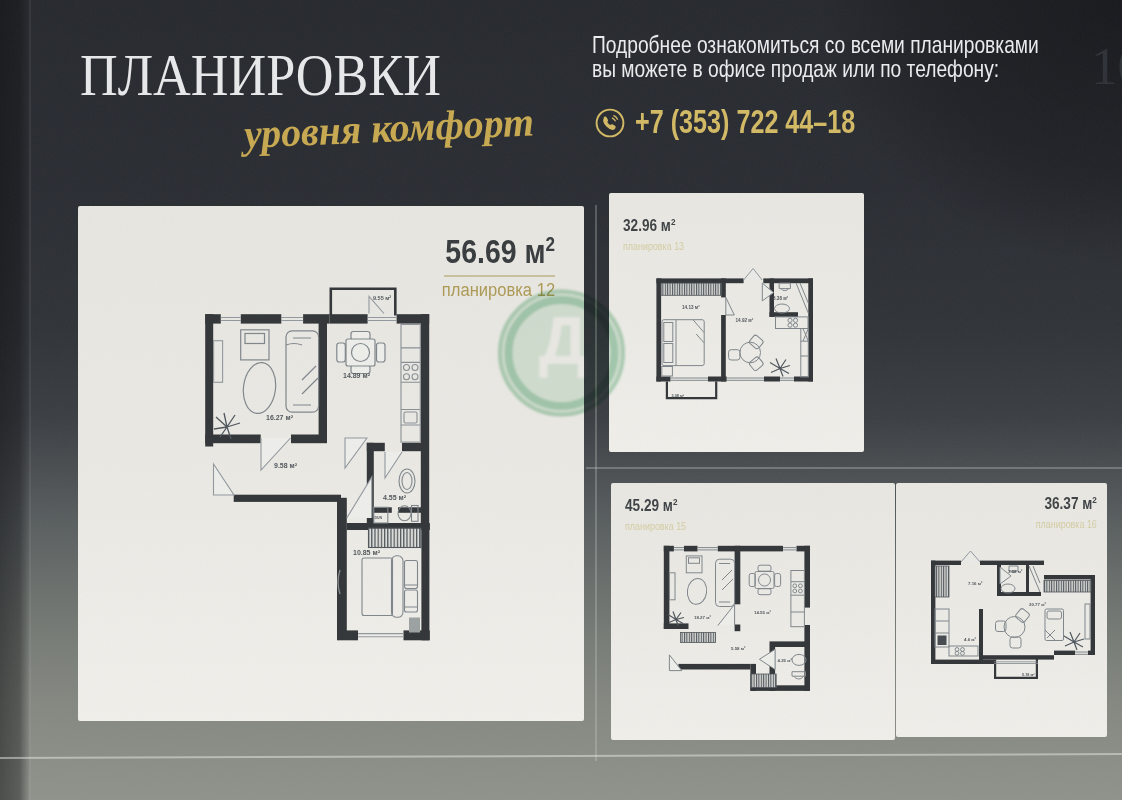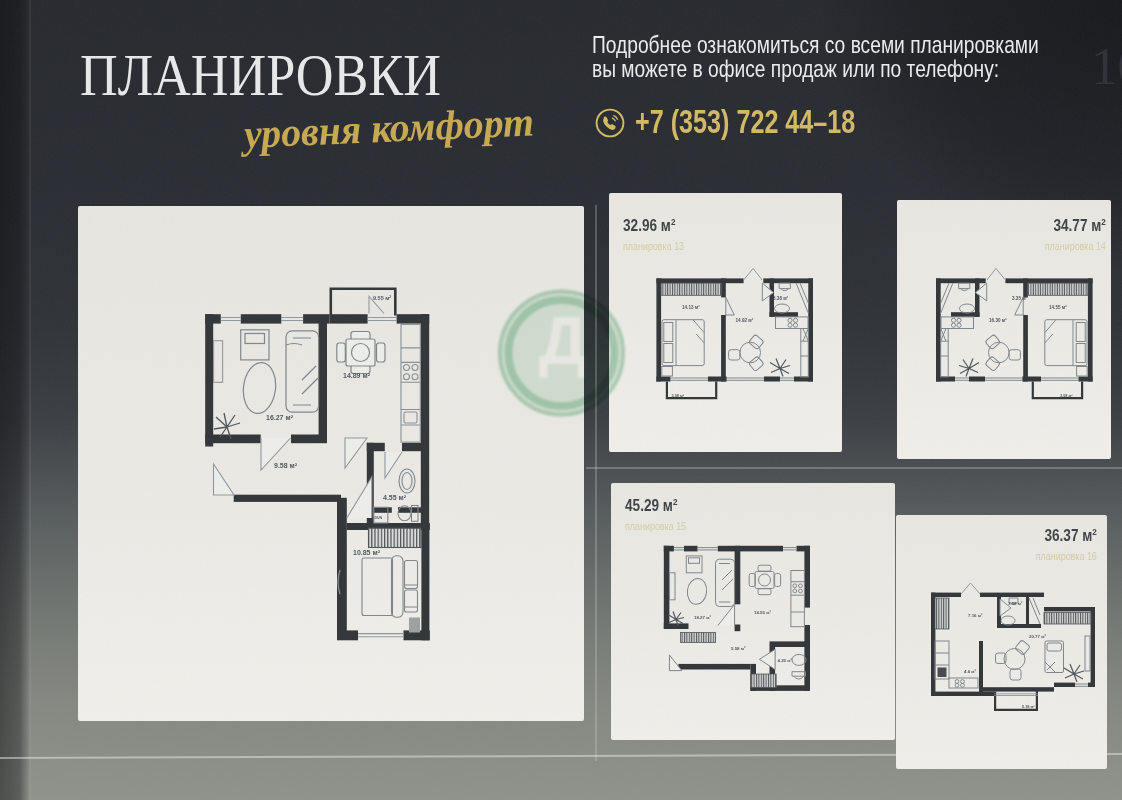--- a/index.html
+++ b/index.html
@@ -20,24 +20,24 @@
   .script{position:absolute;left:243px;top:110px;font-family:"Liberation Serif",serif;white-space:nowrap;
      font-style:italic;font-weight:700;font-size:41px;color:#c8a84d;transform:rotate(-2.5deg) scaleX(0.97);transform-origin:left top;letter-spacing:0px;}
   .info{position:absolute;left:592px;top:33px;font-size:24px;line-height:24px;color:#eceef0;
      transform:scaleX(0.80);transform-origin:left top;white-space:nowrap;}
   .phonerow{position:absolute;left:595px;top:105px;color:#d3b961;}
   .phonenum{position:absolute;left:40px;top:-3px;font-size:34px;font-weight:700;letter-spacing:0px;white-space:nowrap;
      transform:scaleX(0.74);transform-origin:left top;}
   .pagenum{position:absolute;left:1091px;top:36px;font-family:"Liberation Serif",serif;font-size:53px;color:#292c32;}
   .card{position:absolute;background:linear-gradient(180deg,#e9e8e3 0%,#ecebe6 45%,#f1f0eb 100%);border-radius:2px;}
   #cardbig{left:78px;top:206px;width:506px;height:515px;background:linear-gradient(180deg,#e8e7e2 0%,#ebeae5 50%,#f2f1ec 100%);}
-  #card1{left:609px;top:193px;width:233px;height:259px;}
+  #card1{left:609px;top:193px;width:255px;height:259px;}
   #card2{left:897px;top:200px;width:214px;height:259px;}
   #card3{left:611px;top:483px;width:253px;height:257px;padding-left:31px;}
-  #card4{left:896px;top:483px;width:211px;height:254px;margin-top:32px;}
+  #card4{left:896px;top:483px;width:211px;height:254px;}
   .bigtitle{position:absolute;right:29px;top:27px;text-align:right;color:#33373a;}
   .bigtitle .area{font-size:33.5px;font-weight:700;white-space:nowrap;transform:scaleX(0.85);transform-origin:right top;}
   .bigtitle .rule{margin-top:4px;margin-bottom:3px;height:1.6px;width:111px;background:#c9c09a;margin-left:auto;}
   .bigtitle .plan{font-size:18px;color:#ab9850;transform:scaleX(0.92);transform-origin:right top;white-space:nowrap;}
   .smtitle{position:absolute;color:#3a3e41;}
   .smtitle .area{font-size:16px;font-weight:700;white-space:nowrap;transform:scaleX(0.85);}
   .smtitle .plan{font-size:10.5px;color:#d5cda2;margin-top:5px;white-space:nowrap;transform:scaleX(0.85);}
   .smtitle.l .area,.smtitle.l .plan{transform-origin:left top;}
   .smtitle.r .area,.smtitle.r .plan{transform-origin:right top;}
   sup{font-size:60%;vertical-align:super;}
@@ -59,20 +59,25 @@
     <svg width="30" height="30" viewBox="0 0 28 28" style="position:absolute;left:0;top:3px;">
       <circle cx="14" cy="14" r="12.5" fill="none" stroke="#d3b961" stroke-width="1.8"></circle>
       <path d="M9.6 9.6 c-1 .5 -1.5 1.4 -1.2 2.6 c.4 1.6 1.4 3.2 2.8 4.6 c1.4 1.4 3 2.4 4.6 2.8 c1.2 .3 2.1 -.2 2.6 -1.2 c.25 -.55 .1 -1 -.45 -1.35 l-1.7 -1 c-.45 -.25 -.9 -.2 -1.25 .15 l-.6 .6 c-.9 -.35 -1.6 -.9 -2.3 -1.6 c-.7 -.7 -1.25 -1.4 -1.6 -2.3 l.6 -.6 c.35 -.35 .4 -.8 .15 -1.25 l-1 -1.7 c-.35 -.55 -.8 -.7 -1.35 -.45 z" fill="#d3b961" stroke="#d3b961" stroke-width="1.6" stroke-linejoin="round"></path>
       <path d="M16.2 9.4 a4.8 4.8 0 0 1 2.6 2.5 M17.6 7.2 a7.4 7.4 0 0 1 3.4 3.3" fill="none" stroke="#d3b961" stroke-width="1.3" stroke-linecap="round"></path>
     </svg>
     <div class="phonenum">+7 (353) 722 44–18</div>
   </div>
   <div class="pagenum">10</div>
 
   <div class="card" id="cardbig">
+    <div class="bigtitle">
+      <div class="area">56.69 м<sup>2</sup></div>
+      <div class="rule"></div>
+      <div class="plan">планировка 12</div>
+    </div>
     <svg class="plansvg" width="506" height="515" viewBox="78 206 506 515" id="planbig">
       <defs>
         <pattern id="hvb" width="3.2" height="4" patternUnits="userSpaceOnUse">
           <rect width="3.2" height="4" fill="#dcdeda"></rect>
           <rect width="1.2" height="4" fill="#494f54"></rect>
         </pattern>
       </defs>
       <g stroke="none" fill="#2e3134">
 
         <path d="M329.5 315.5 v-28.1 h67.1 v28.1 h-2.6 v-25.5 h-61.9 v25.5 z"></path>
@@ -267,35 +272,20 @@
       </g>
       <g fill="#4d5358" font-size="4.6" font-weight="700">
         <text x="682" y="309">14.13 м²</text>
         <text x="735.5" y="322">14.92 м²</text>
         <text x="773" y="300">3.38 м²</text>
         <text x="671.5" y="397" font-size="3.8">3.08 м²</text>
       </g>
     </svg>
   </div>
 
-  <div class="card" id="card2">
-    <div class="smtitle r" style="right:5px;top:16px;text-align:right;">
-      <div class="area">34.77 м<sup>2</sup></div>
-      <div class="plan">планировка 14</div>
-    </div>
-    <svg class="plansvg" width="214" height="259" viewBox="897 200 214 259" id="plan2">
-      <use href="#p1g" transform="translate(1749,0) scale(-1,1)"></use>
-      <g fill="#4d5358" font-size="4.6" font-weight="700">
-        <text x="1049" y="309">14.55 м²</text>
-        <text x="989" y="322">16.30 м²</text>
-        <text x="1012" y="300">3.35 м²</text>
-        <text x="1060" y="397" font-size="3.8">3.08 м²</text>
-      </g>
-    </svg>
-  </div>
 
   <div class="card" id="card3">
     <div class="smtitle l" style="left:14px;top:13px;">
       <div class="area">45.29 м<sup>2</sup></div>
       <div class="plan">планировка 15</div>
     </div>
     <svg class="plansvg" width="253" height="257" viewBox="611 483 253 257" id="plan3">
       <g fill="#2e3134">
 
         <rect x="663.8" y="545.8" width="10.1" height="5.6"></rect>

